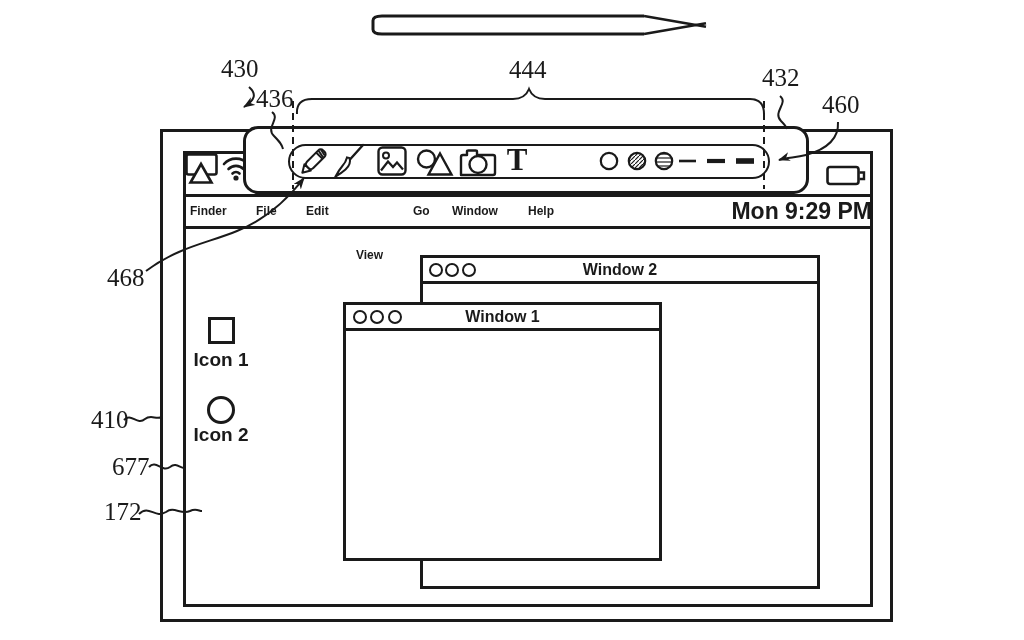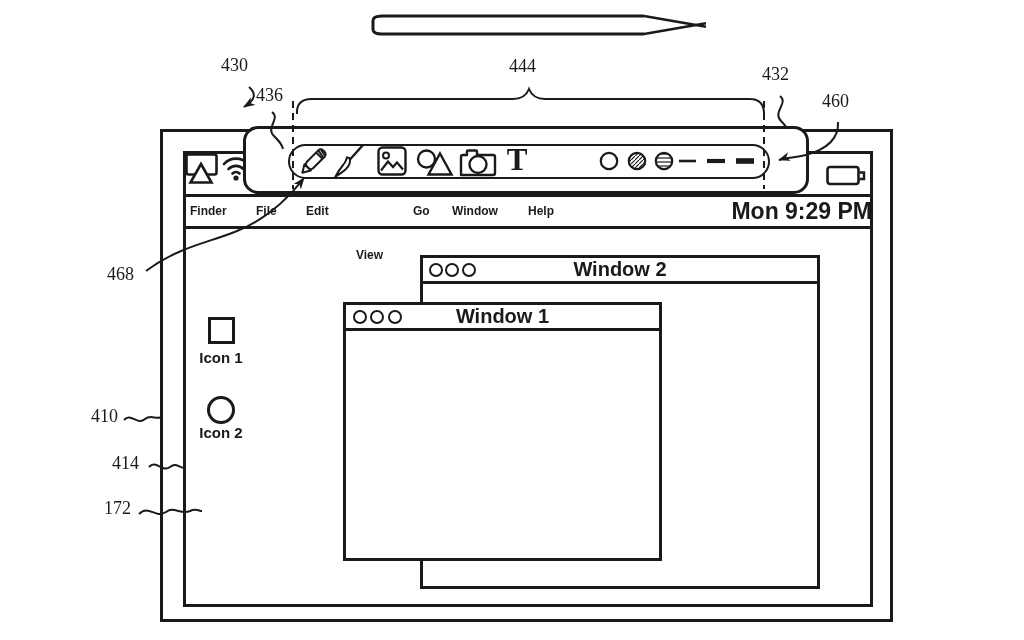--- a/index.html
+++ b/index.html
@@ -21,34 +21,34 @@
   #text-tool{left:502px;top:142px;width:30px;height:36px;z-index:12;
              font-family:"Liberation Serif",serif;font-weight:bold;font-size:31px;line-height:36px;text-align:center;}
 
   
   .menu-item{top:197px;height:29px;line-height:29px;font-size:12px;font-weight:bold;z-index:4;white-space:nowrap;}
   #menu-clock{top:197px;right:152px;height:29px;line-height:29px;font-size:23px;font-weight:bold;z-index:4;}
 
   
   #desktop-icon-1-shape{left:208px;top:317px;width:27px;height:27px;border:3px solid #1a1a1a;background:#fff;z-index:4;}
   #desktop-icon-2-shape{left:207px;top:396px;width:28px;height:28px;border:3px solid #1a1a1a;border-radius:50%;background:#fff;z-index:4;}
-  .icon-label{width:70px;text-align:center;font-size:15px;font-weight:bold;z-index:4;}
+  .icon-label{width:70px;text-align:center;font-size:19px;font-weight:bold;z-index:4;}
   #desktop-icon-1-label{left:186px;top:349px;}
   #desktop-icon-2-label{left:186px;top:424px;}
 
   
   .window{border:3px solid #1a1a1a;background:#fff;}
   #window-2{left:420px;top:255px;width:400px;height:334px;z-index:5;}
   #window-1{left:343px;top:302px;width:319px;height:259px;z-index:6;}
   .titlebar{position:absolute;left:0;top:0;right:0;height:23px;border-bottom:3px solid #1a1a1a;background:#fff;}
-  .titlebar .wtitle{position:absolute;left:0;right:0;top:0;height:41px;line-height:23px;text-align:center;font-size:20px;font-weight:bold;}
+  .titlebar .wtitle{position:absolute;left:0;right:0;top:0;height:41px;line-height:23px;text-align:center;font-size:16px;font-weight:bold;}
   .tl{position:absolute;width:10px;height:10px;border:2.2px solid #1a1a1a;border-radius:50%;background:#fff;top:5px;}
 
   
-  .ref{font-family:"Liberation Serif",serif;font-size:18px;z-index:40;white-space:nowrap;}
+  .ref{font-family:"Liberation Serif",serif;font-size:25px;z-index:40;white-space:nowrap;}
   #ref-430{left:221px;top:55px;}  #ref-436{left:256px;top:85px;}
   #ref-444{left:509px;top:56px;}  #ref-432{left:762px;top:64px;}
   #ref-460{left:822px;top:91px;}  #ref-468{left:107px;top:264px;}
   #ref-410{left:91px;top:406px;}  #ref-414{left:112px;top:453px;}
   #ref-416{left:104px;top:498px;}
 
   #overlay{position:absolute;left:0;top:0;width:1024px;height:640px;z-index:60;pointer-events:none;}
   svg{display:block;}
 </style>
 </head>
@@ -155,21 +155,21 @@
     </div>
   </div>
 
   <div class="abs ref" id="ref-430">430</div>
   <div class="abs ref" id="ref-436">436</div>
   <div class="abs ref" id="ref-444">444</div>
   <div class="abs ref" id="ref-432">432</div>
   <div class="abs ref" id="ref-460">460</div>
   <div class="abs ref" id="ref-468">468</div>
   <div class="abs ref" id="ref-410">410</div>
-  <div class="abs ref" id="ref-414">414</div>
+  <div class="abs ref" id="ref-414">677</div>
   <div class="abs ref" id="ref-416">172</div>
 
   <svg id="overlay" viewBox="0 0 1024 640">
     <defs>
       <marker id="arrow" markerUnits="userSpaceOnUse" markerWidth="14" markerHeight="12" refX="11" refY="4.5" orient="auto">
         <path d="M0,0 L12,4.5 L0,9 L3.5,4.5 Z" fill="#1a1a1a"></path>
       </marker>
     </defs>
 
     <g stroke="#1a1a1a" fill="none">

